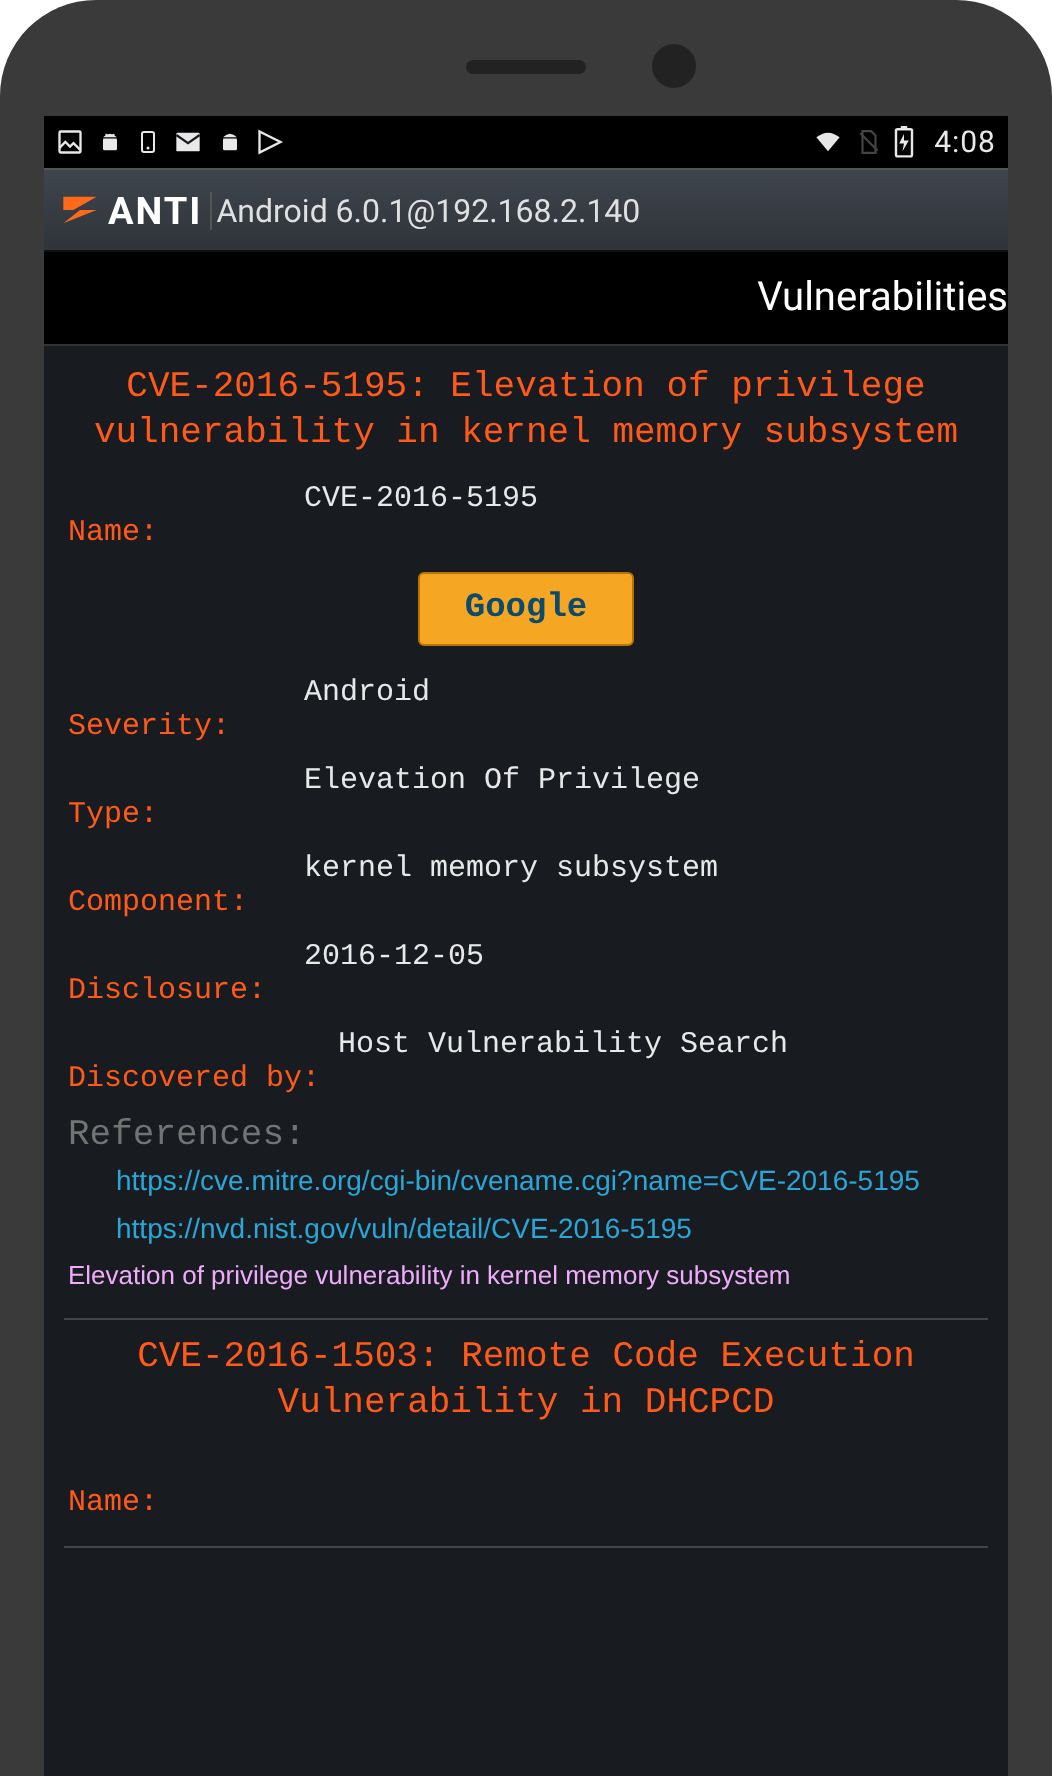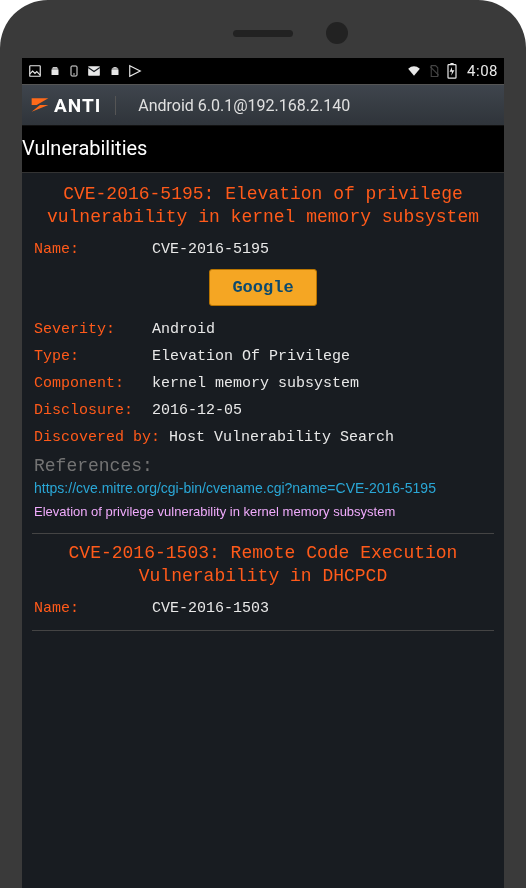--- a/index.html
+++ b/index.html
@@ -60,49 +60,49 @@
   .sb-icon { display: inline-flex; align-items: center; }
   .sim-off { opacity: 0.5; }
   .appbar {
     height: 42px;
     background: linear-gradient(#3f454d, #2f343a);
     border-top: 1px solid #555;
     border-bottom: 1px solid #111;
     display: flex;
     align-items: center;
     padding: 0 8px;
-    gap: 14px;
+    gap: 4px;
   }
   .logo {
     display: flex;
     align-items: center;
     gap: 4px;
     color: #fff;
     font-weight: 700;
     font-size: 19px;
     letter-spacing: 1px;
   }
   .logo-mark {
     width: 20px;
     height: 20px;
     display: inline-block;
   }
   .appbar-sub {
     color: #e0e0e0;
     font-size: 16px;
     border-left: 1px solid #555;
-    padding-left: 22px;
+    padding-left: 2px;
     flex: 1;
     white-space: nowrap;
     overflow: hidden;
   }
   .page-title {
     background: #000;
     color: #fff;
-    text-align: left;
+    text-align: right;
     font-size: 20px;
     padding: 10px 0 12px 0;
     border-bottom: 1px solid #333;
   }
   .content {
     flex: 1;
     background: #181c21;
     overflow-y: hidden;
     padding: 6px 10px 0 10px;
   }
@@ -122,20 +122,21 @@
   .row {
     display: flex;
     padding: 5px 2px;
     font-size: 15px;
     font-family: "Consolas", "Courier New", monospace;
   }
   .row .label {
     color: #ff5a1a;
     width: 118px;
     flex-shrink: 0;
+    margin-top: 17px;
   }
   .row .value {
     color: #e8e8e8;
   }
   .btn-row {
     display: flex;
     justify-content: center;
     padding: 6px 0 10px 0;
   }
   .btn {
@@ -155,20 +156,21 @@
     font-size: 18px;
     padding: 5px 2px 2px 2px;
   }
   .ref-link {
     color: #2aa7d6;
     font-size: 14px;
     font-family: Arial, sans-serif;
     padding: 2px 2px 6px 2px;
     word-break: break-all;
     cursor: pointer;
+    margin-left: 24px;
   }
   .desc {
     color: #f0abfc;
     font-size: 13px;
     font-family: Arial, sans-serif;
     padding: 2px 2px 6px 2px;
   }
   .row.wide .label { width: 135px; }
 </style>
 </head>
@@ -286,27 +288,27 @@
           <div class="label">Disclosure:</div>
           <div class="value">2016-12-05</div>
         </div>
         <div class="row wide">
           <div class="label">Discovered by:</div>
           <div class="value">Host Vulnerability Search</div>
         </div>
 
         <div class="section-label">References:</div>
         <div class="ref-link">https://cve.mitre.org/cgi-bin/cvename.cgi?name=CVE-2016-5195</div>
+        <div class="ref-link">https://nvd.nist.gov/vuln/detail/CVE-2016-5195</div>
 
         <div class="desc">Elevation of privilege vulnerability in kernel memory subsystem</div>
       </div>
 
       <div class="vuln">
         <div class="vuln-title">CVE-2016-1503: Remote Code Execution Vulnerability in DHCPCD</div>
         <div class="row">
           <div class="label">Name:</div>
-          <div class="value">CVE-2016-1503</div>
         </div>
       </div>
 
     </div>
   </div>
 </div>
 
 </body></html>

